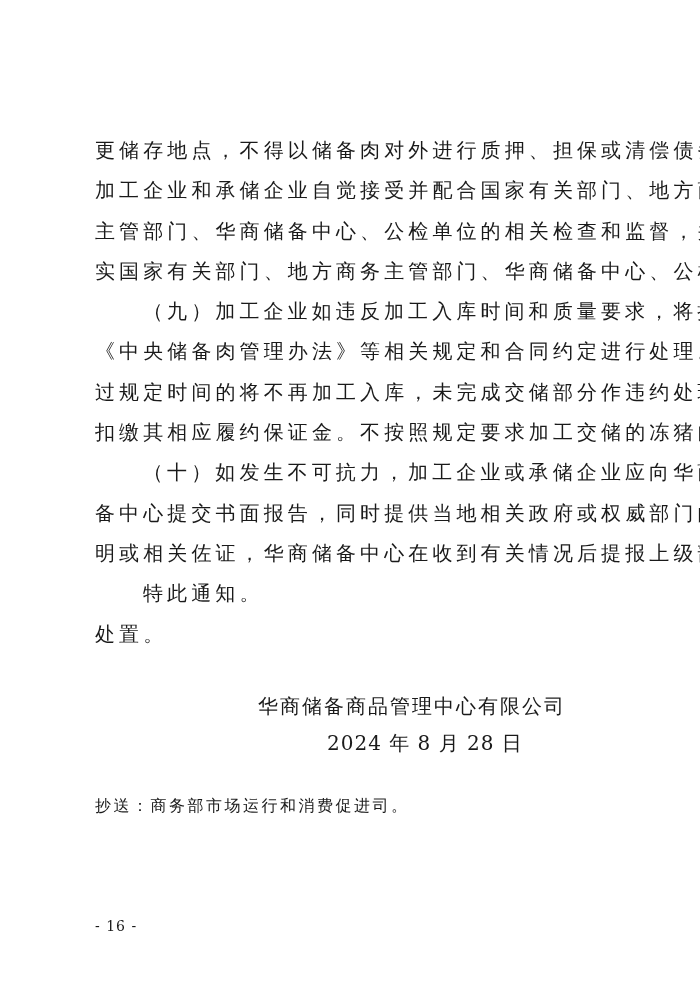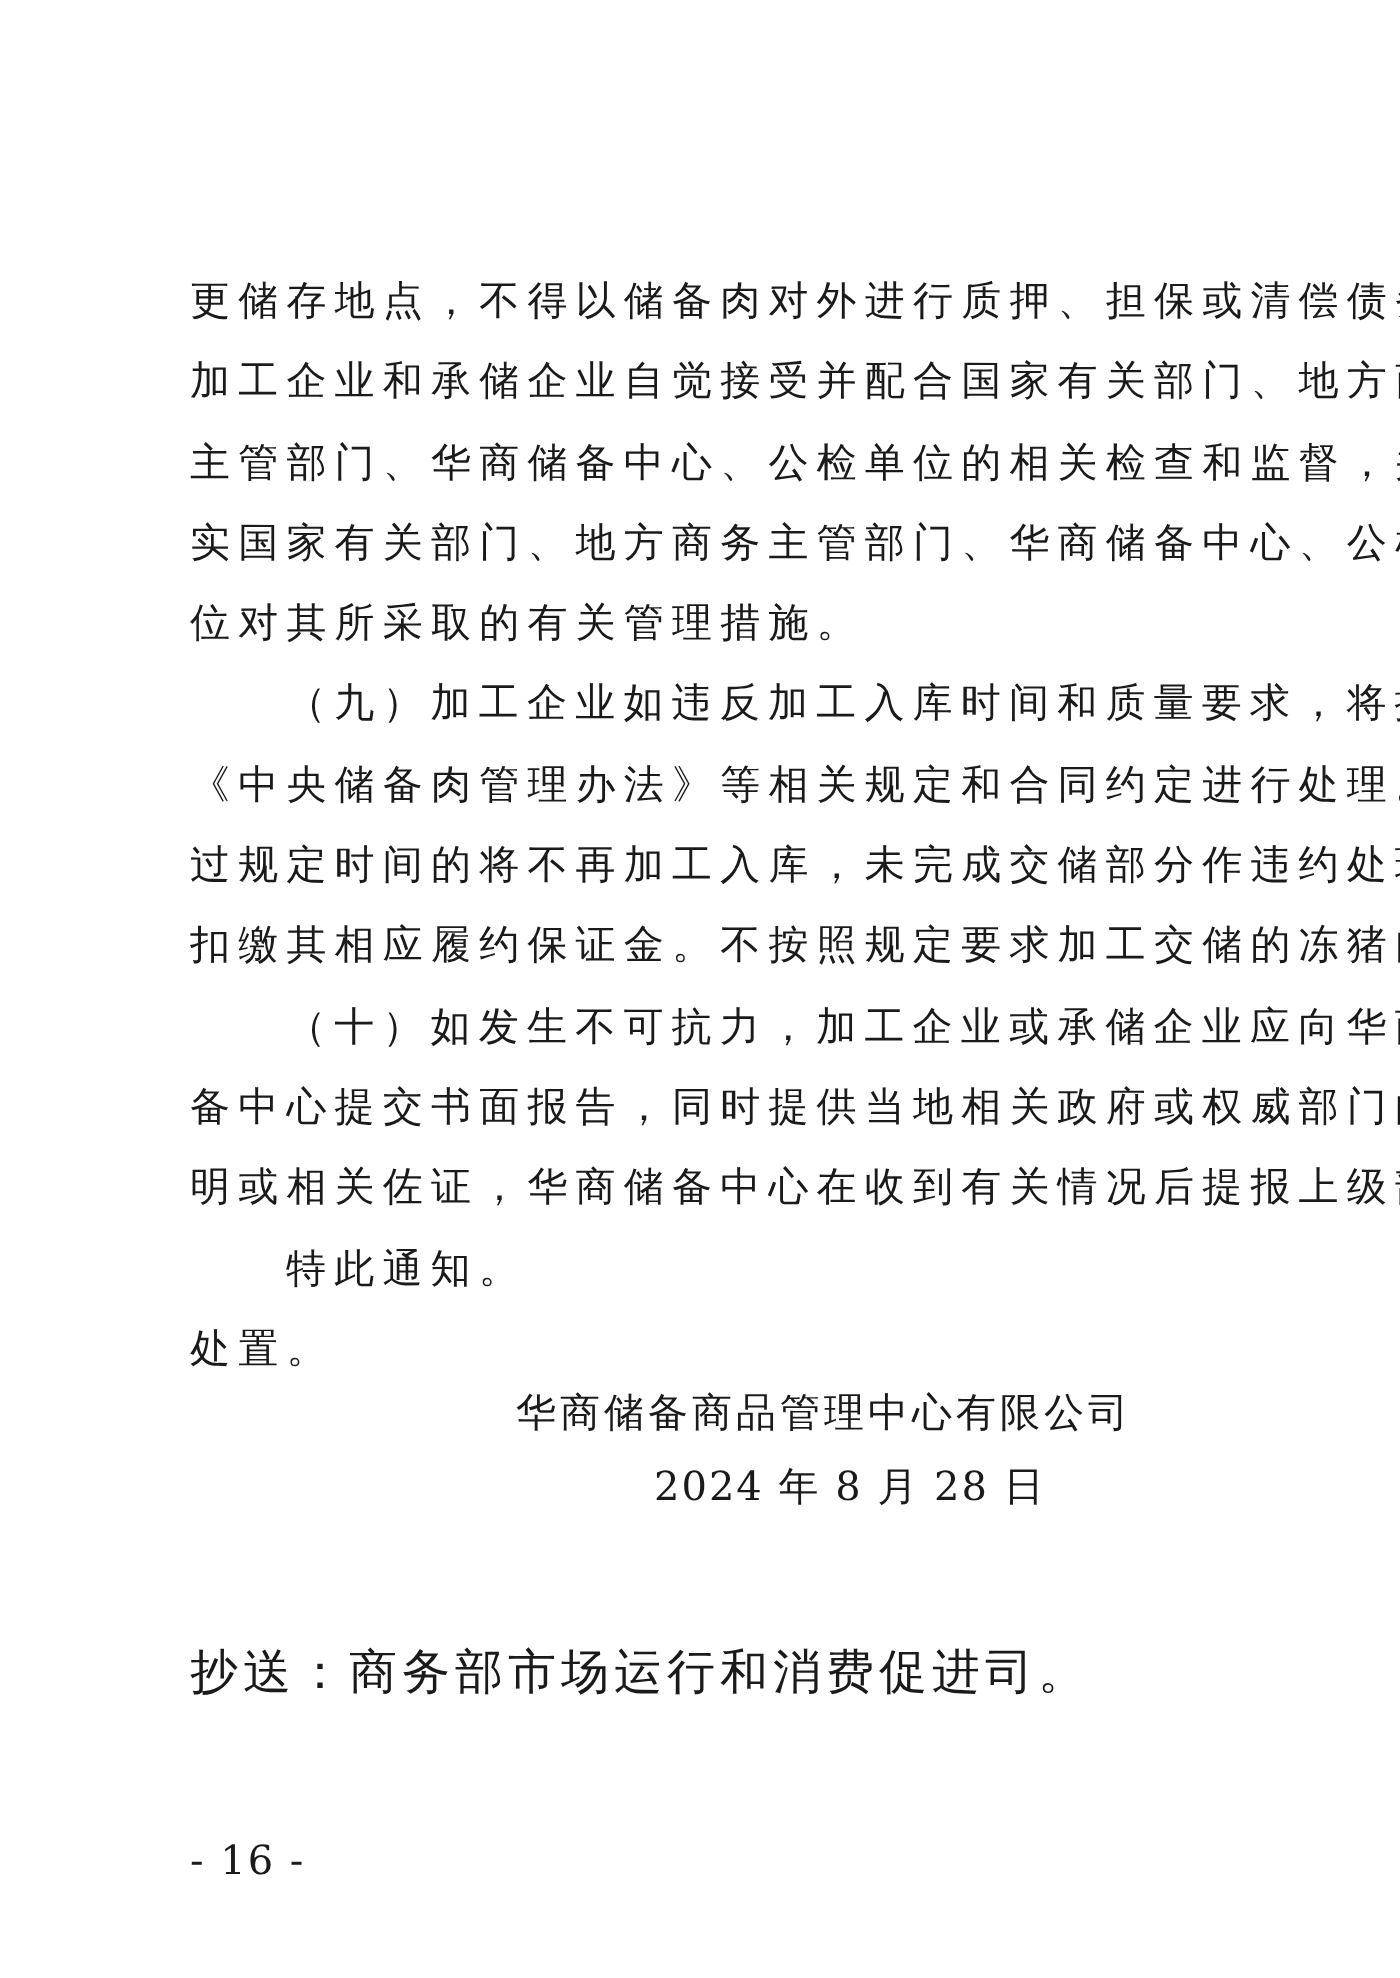--- a/index.html
+++ b/index.html
@@ -6,33 +6,32 @@
   body { width: 700px; height: 989px; position: relative; overflow: hidden;
          font-family: "DejaVu Serif", "Liberation Serif", serif; color: #1a1a1a; }
   .page { position: absolute; left: 0; top: 0; width: 700px; height: 989px; background: #fff; }
   .body-text { position: absolute; left: 95px; top: 130px; width: 512px; }
   .line { height: 40.3px; line-height: 40.3px; font-size: 20px; letter-spacing: 4.1px;
           white-space: nowrap; overflow: visible; }
   .indent { padding-left: 48px; }
   .sig { position: absolute; left: 0; width: 700px; font-size: 20px; letter-spacing: 2px; white-space: nowrap; }
   .sig-org { top: 693px; left: 258px; }
   .sig-date { top: 730px; left: 327px; letter-spacing: 1px; }
-  .cc { position: absolute; left: 95px; top: 820px; font-size: 24px; letter-spacing: 2.5px; white-space: nowrap; }
-  .page-num { position: absolute; left: 95px; top: 918px; font-size: 20px; letter-spacing: 1px; white-space: nowrap; }
+  .cc { position: absolute; left: 95px; top: 796px; font-size: 16px; letter-spacing: 2.5px; white-space: nowrap; }
+  .page-num { position: absolute; left: 95px; top: 918px; font-size: 14px; letter-spacing: 1px; white-space: nowrap; }
 </style>
 </head>
 <body>
 
 <div class="page">
   <div class="body-text">
     <div class="line">更储存地点，不得以储备肉对外进行质押、担保或清偿债务。</div>
     <div class="line">加工企业和承储企业自觉接受并配合国家有关部门、地方商务</div>
     <div class="line">主管部门、华商储备中心、公检单位的相关检查和监督，并落</div>
     <div class="line">实国家有关部门、地方商务主管部门、华商储备中心、公检单</div>
-    <div class="line">位对其所采取的有关管理措施。</div>
     <div class="line indent">（九）加工企业如违反加工入库时间和质量要求，将按照</div>
     <div class="line">《中央储备肉管理办法》等相关规定和合同约定进行处理。超</div>
     <div class="line">过规定时间的将不再加工入库，未完成交储部分作违约处理，</div>
     <div class="line">扣缴其相应履约保证金。不按照规定要求加工交储的冻猪肉，</div>
     <div class="line indent">（十）如发生不可抗力，加工企业或承储企业应向华商储</div>
     <div class="line">备中心提交书面报告，同时提供当地相关政府或权威部门的证</div>
     <div class="line">明或相关佐证，华商储备中心在收到有关情况后提报上级部门</div>
     <div class="line indent">特此通知。</div>
     <div class="line">处置。</div>
   </div>

